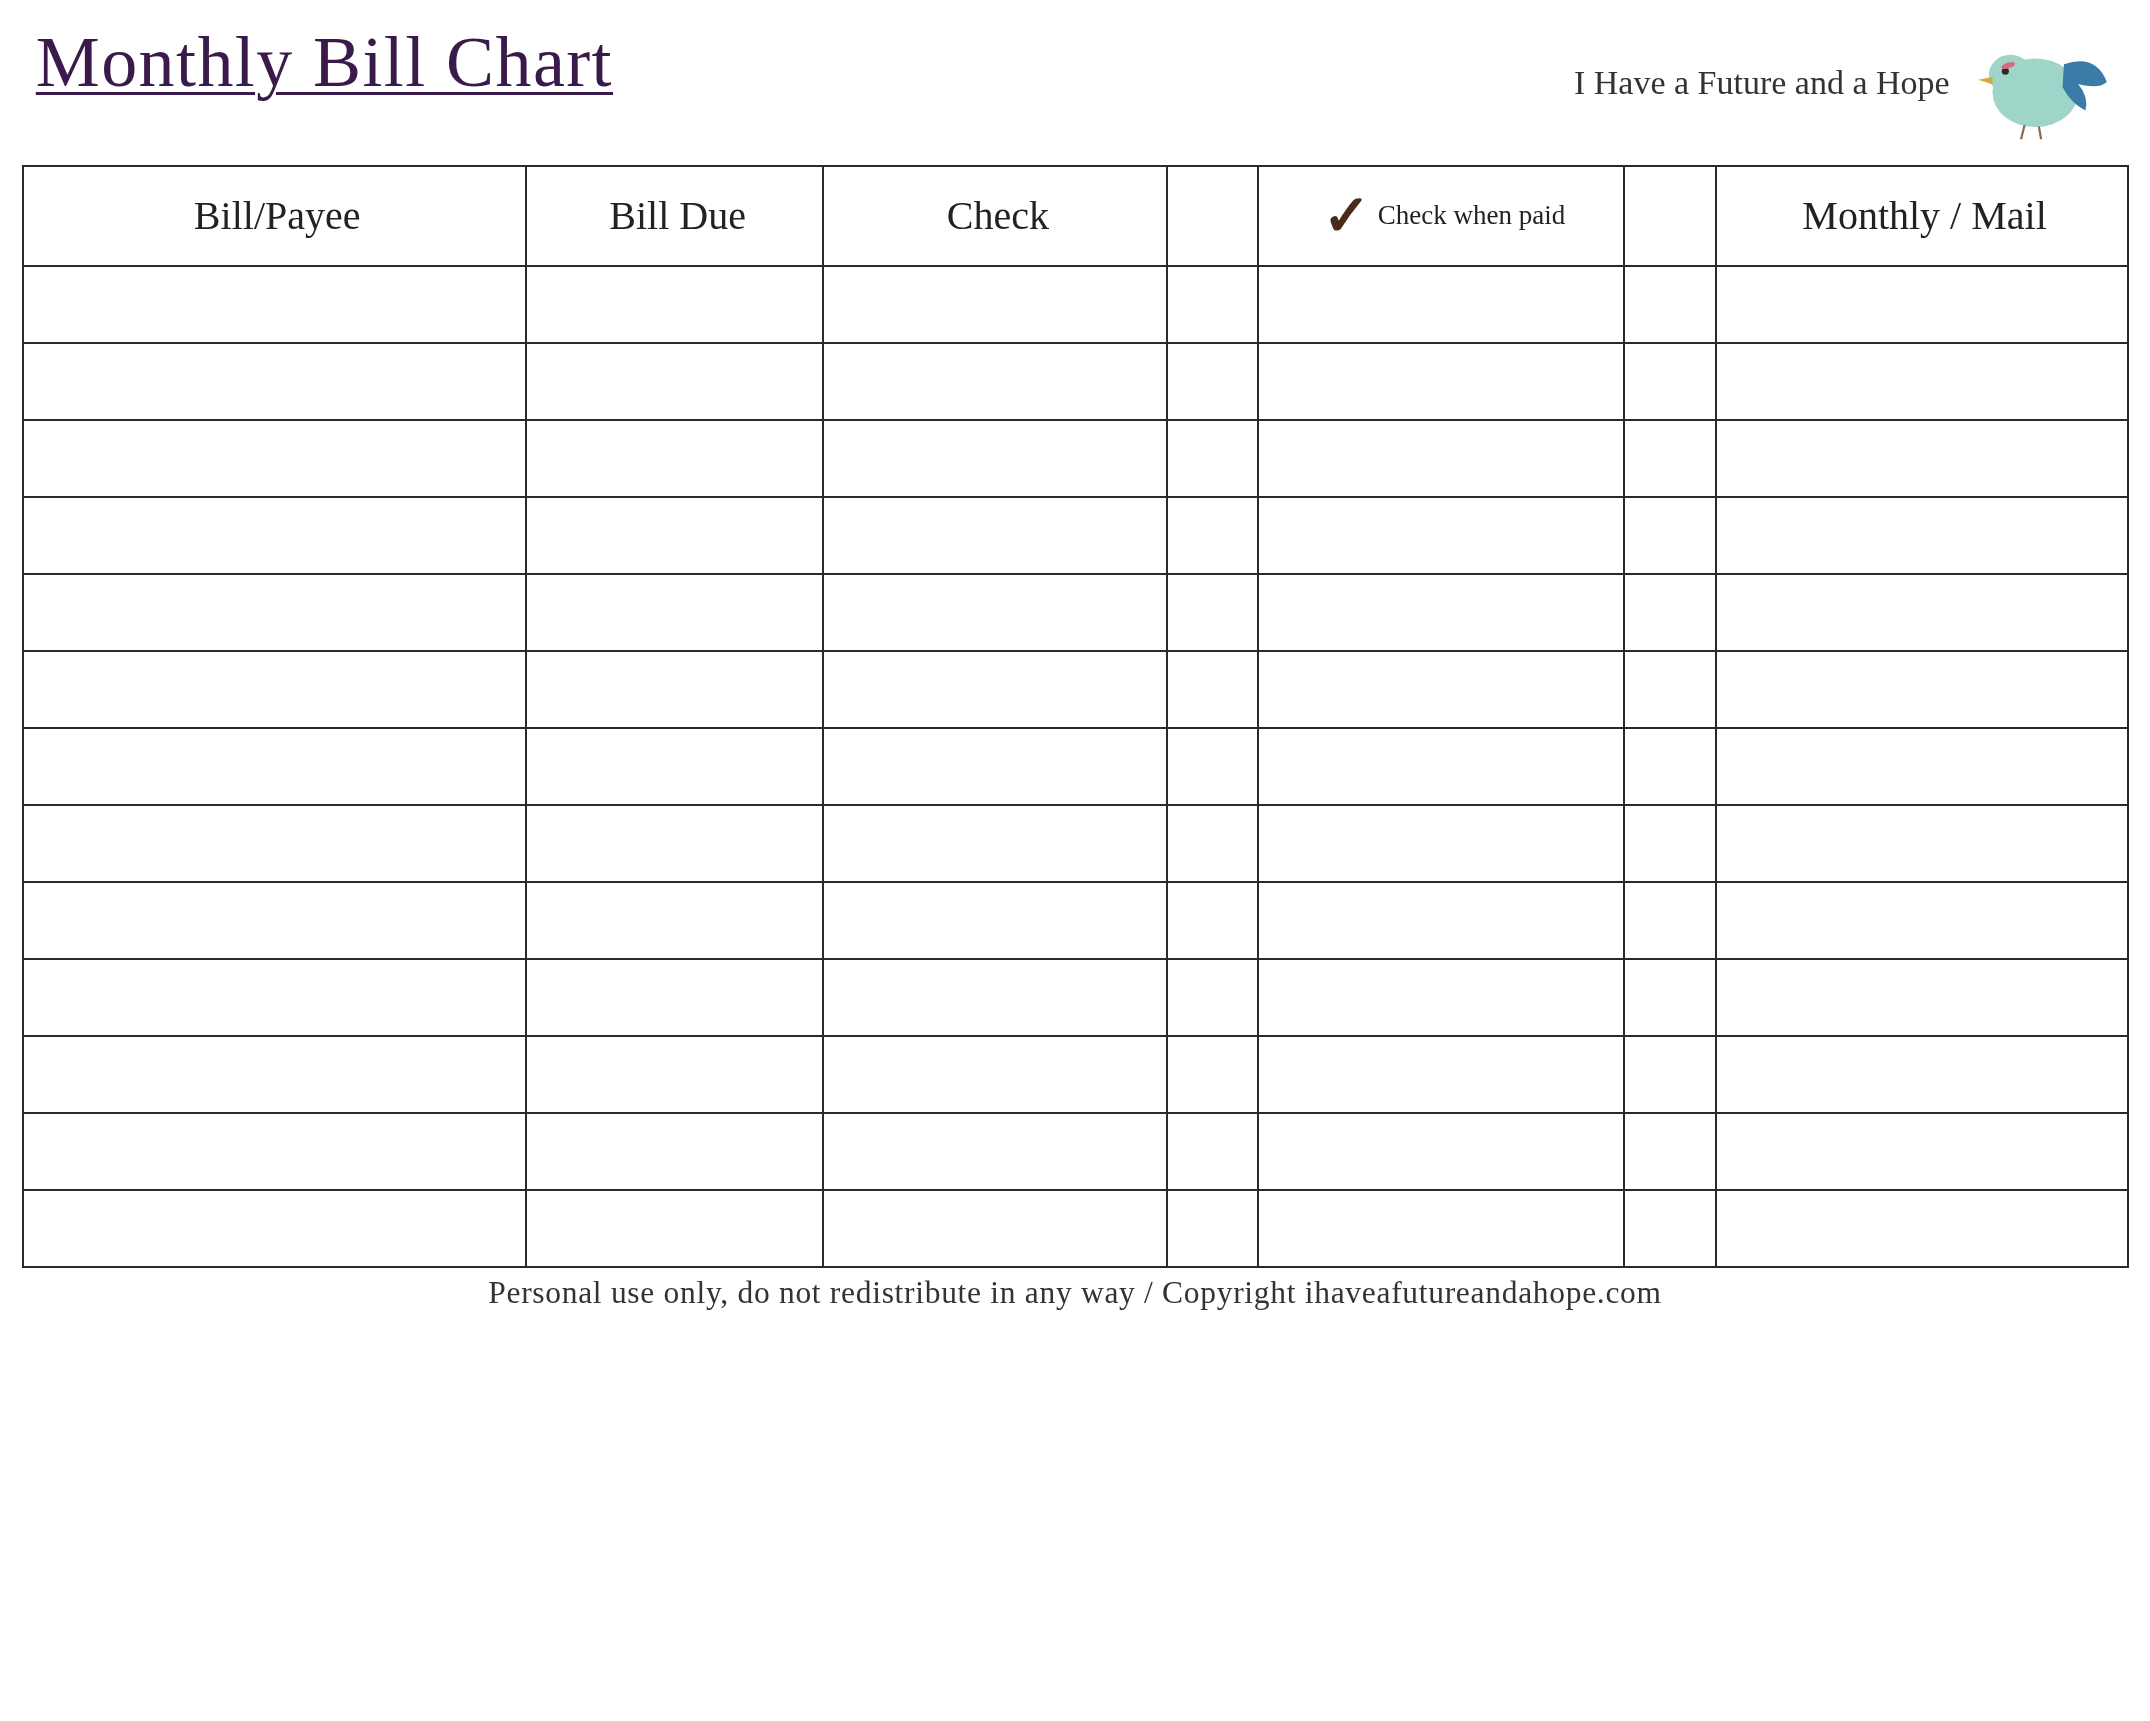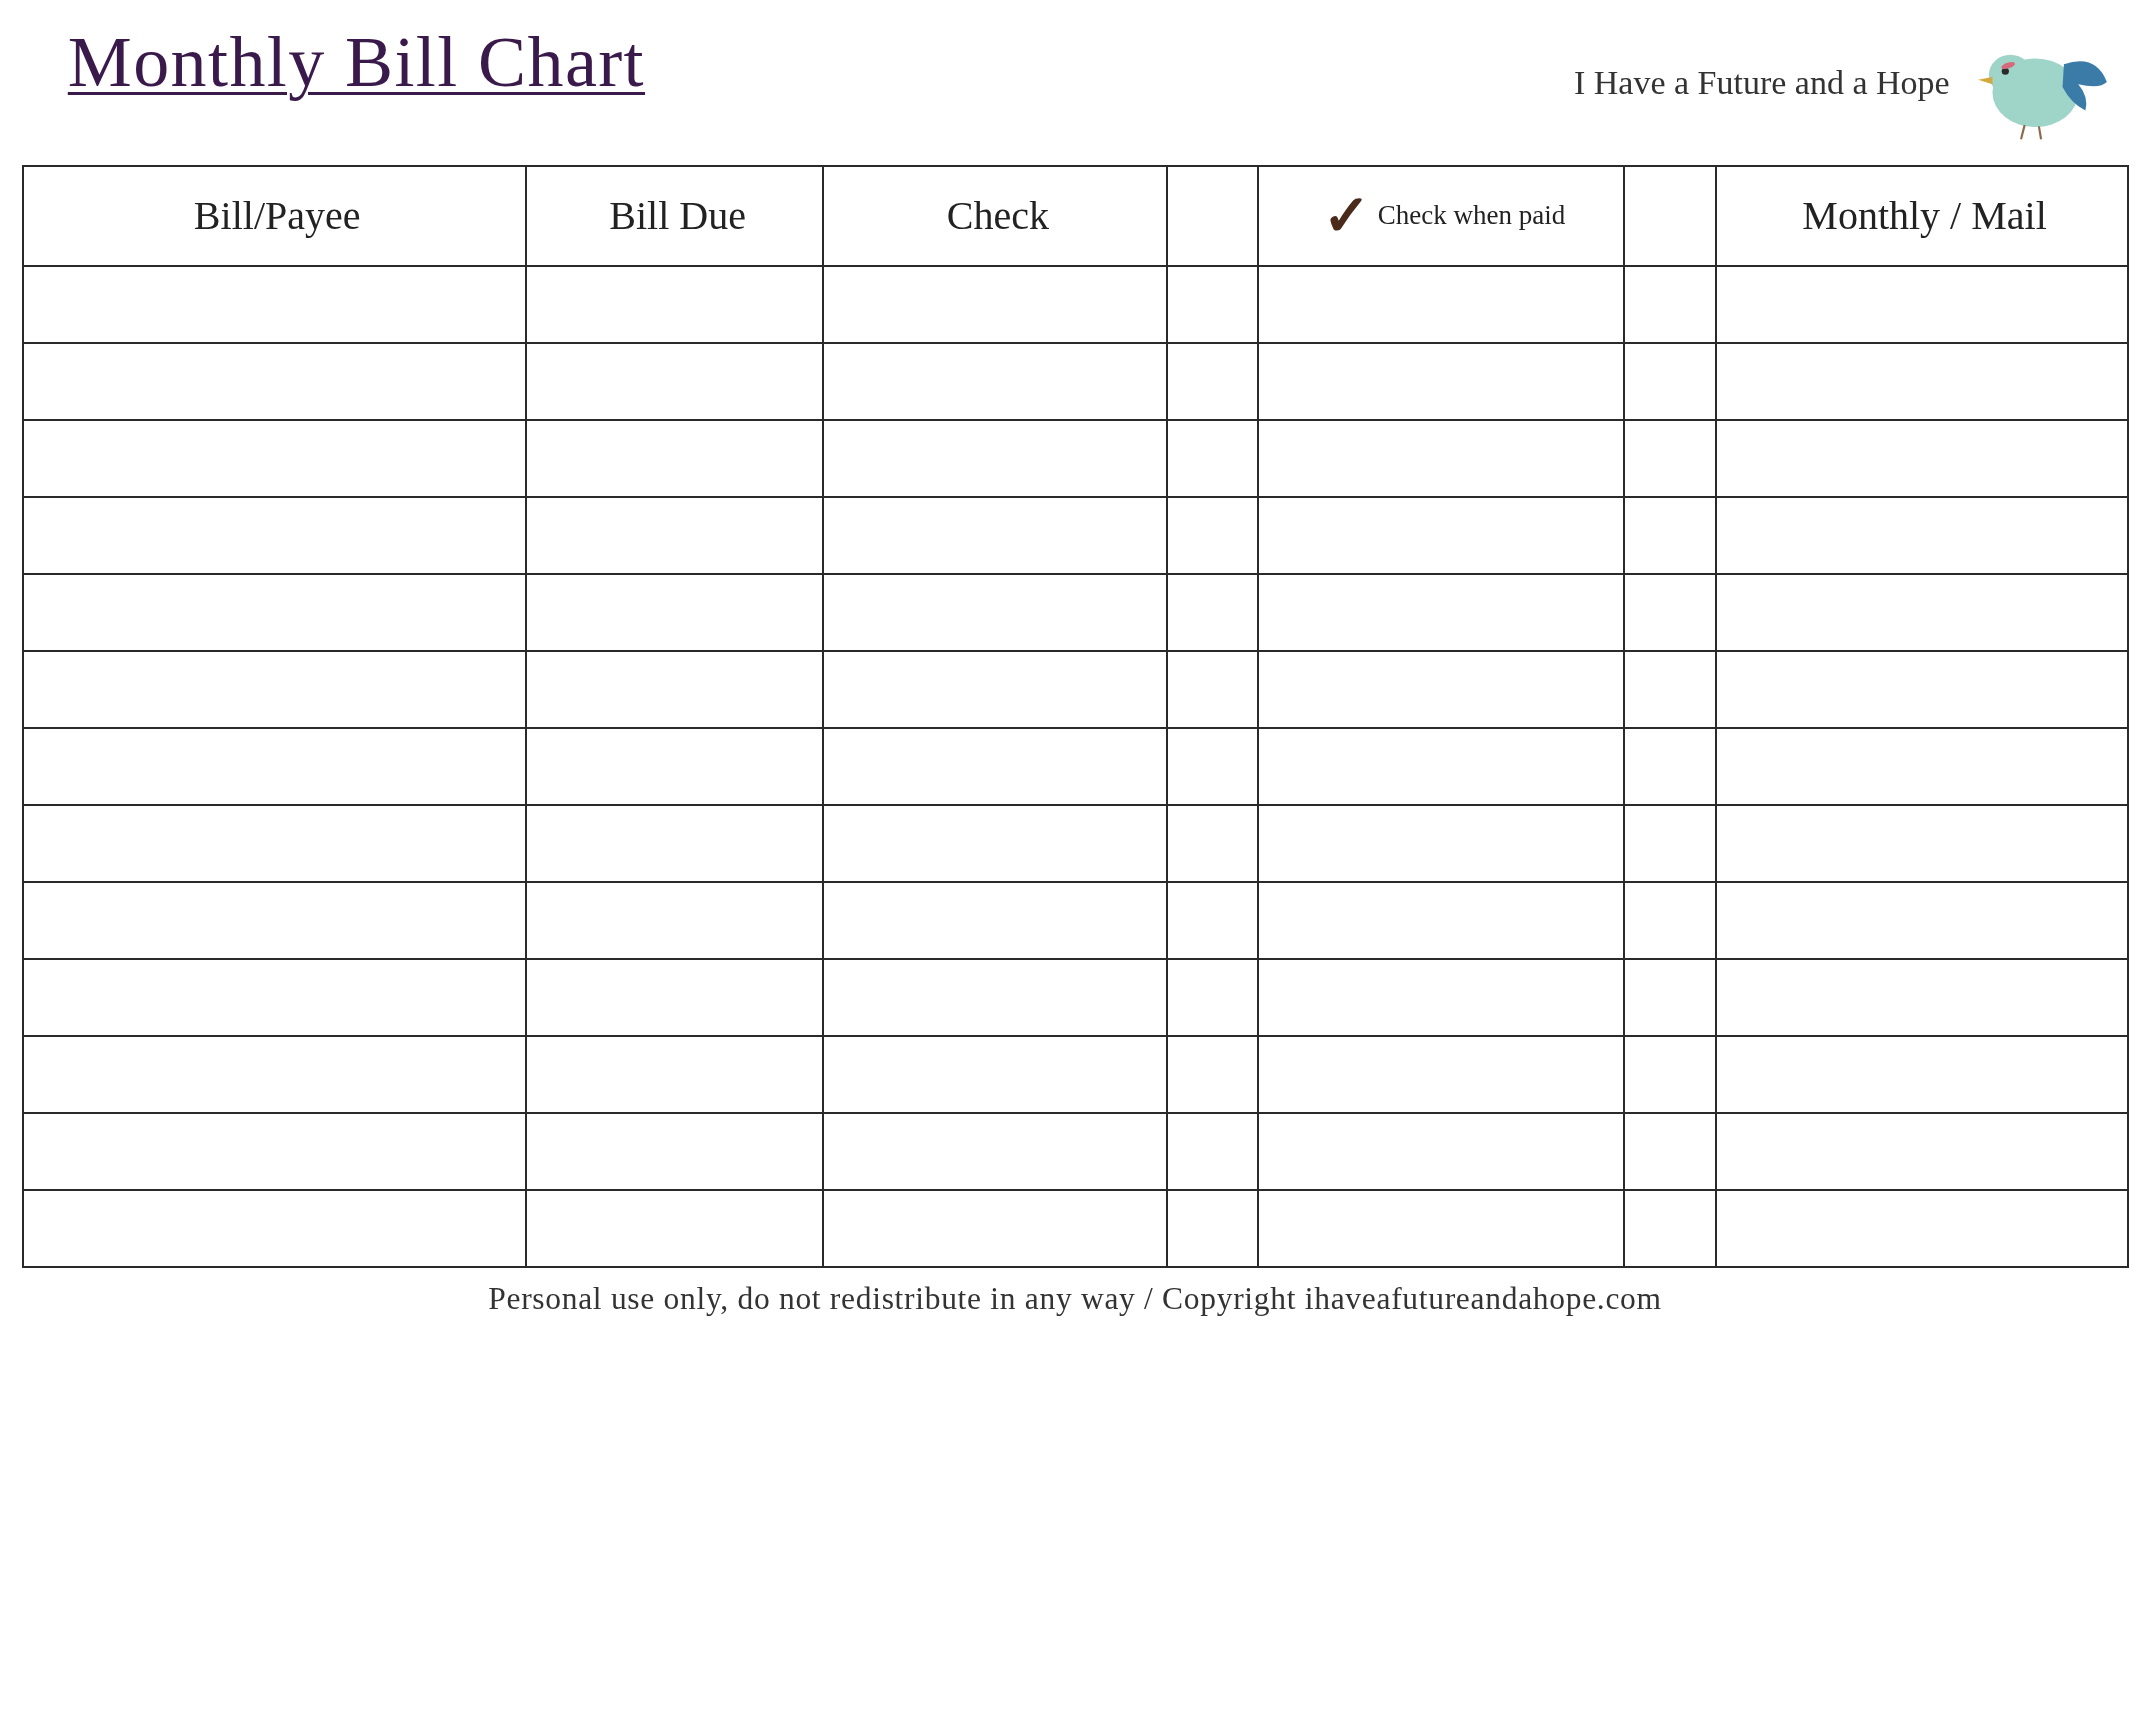--- a/index.html
+++ b/index.html
@@ -18,21 +18,20 @@
   .title {
     font-family: 'Brush Script MT', 'Comic Sans MS', cursive;
     font-size: 72px;
     color: #3a1a4a;
     text-decoration: underline;
     text-decoration-thickness: 2.9px;
     text-underline-offset: 5.7px;
     font-weight: normal;
     letter-spacing: 1.4px;
     padding-top: 7.2px;
-    margin-left: 32px;
   }
   .header-right {
     display: flex;
     align-items: center;
     gap: 21.5px;
     padding-top: 7.2px;
   }
   .verse {
     font-family: 'Segoe Script', 'Comic Sans MS', cursive;
     font-size: 34px;
@@ -86,21 +85,21 @@
     text-align: center;
   }
   tbody td {
     height: 77px;
   }
   .footer {
     font-family: 'Segoe Script', 'Comic Sans MS', cursive;
     font-size: 31.5px;
     color: #333;
     text-align: center;
-    padding-top: 13px;
+    padding-top: 7px;
     letter-spacing: 0.7px;
   }
 </style>
 </head>
 <body>
 
 <div class="header">
   <div class="title">Monthly Bill Chart</div>
   <div class="header-right">
     <div class="verse">

